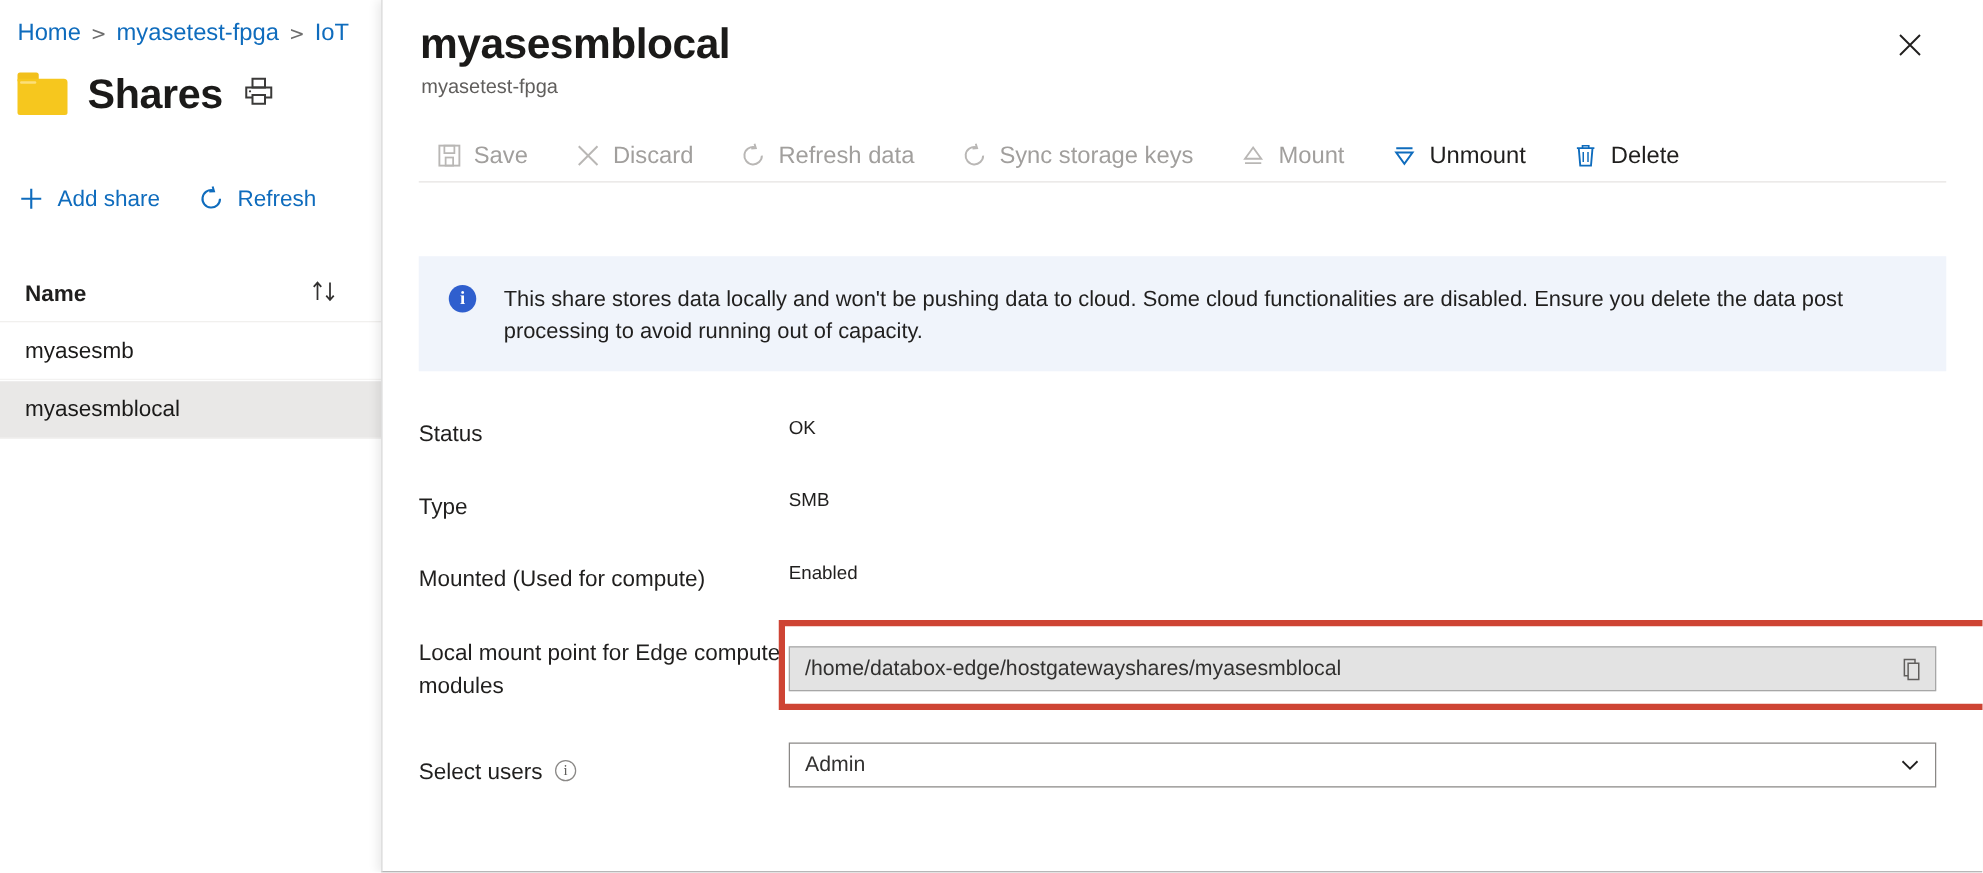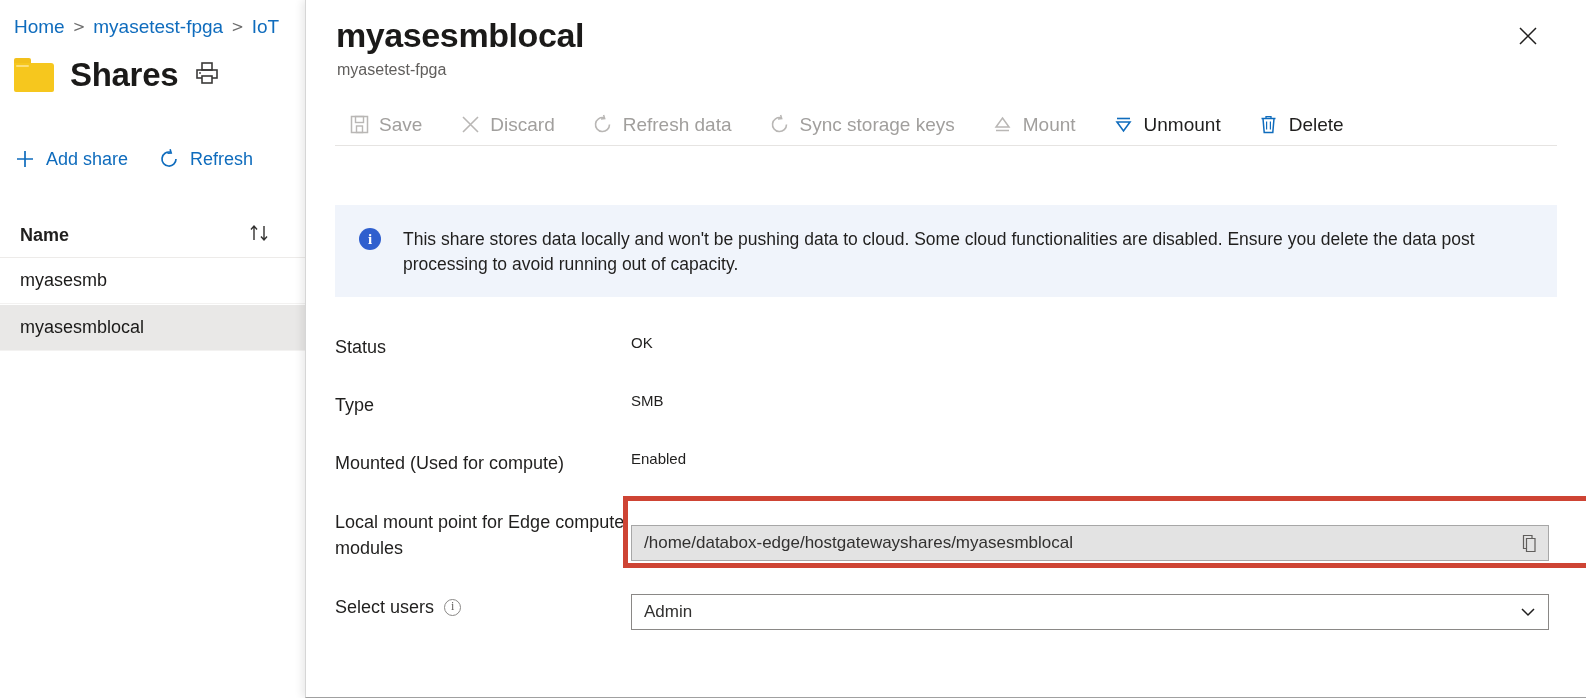--- a/index.html
+++ b/index.html
@@ -293,21 +293,21 @@
     width: 1261px;
     height: 72px;
     border: 5px solid #ce4434;
     pointer-events: none;
   }
   #row-mountpoint {
     position: absolute;
     left: 29px; top: 509px;
     width: 1222px;
     display: flex;
-    align-items: flex-end;
+    align-items: center;
   }
   #mountpoint-input {
     position: relative;
     width: 918px;
     height: 36px;
     background: #e3e3e3;
     border: 1px solid #a7a7a7;
     display: flex;
     align-items: center;
     padding: 0 38px 0 12px;
@@ -323,21 +323,21 @@
     width: 19px; height: 20px;
     cursor: pointer;
   }
 
   
   #row-selectusers {
     position: absolute;
     left: 29px; top: 594px;
     width: 1222px;
     display: flex;
-    align-items: flex-start;
+    align-items: flex-end;
   }
   #users-select {
     position: relative;
     width: 918px;
     height: 36px;
     background: #ffffff;
     border: 1px solid #8a8886;
     display: flex;
     align-items: center;
     padding: 0 36px 0 12px;

